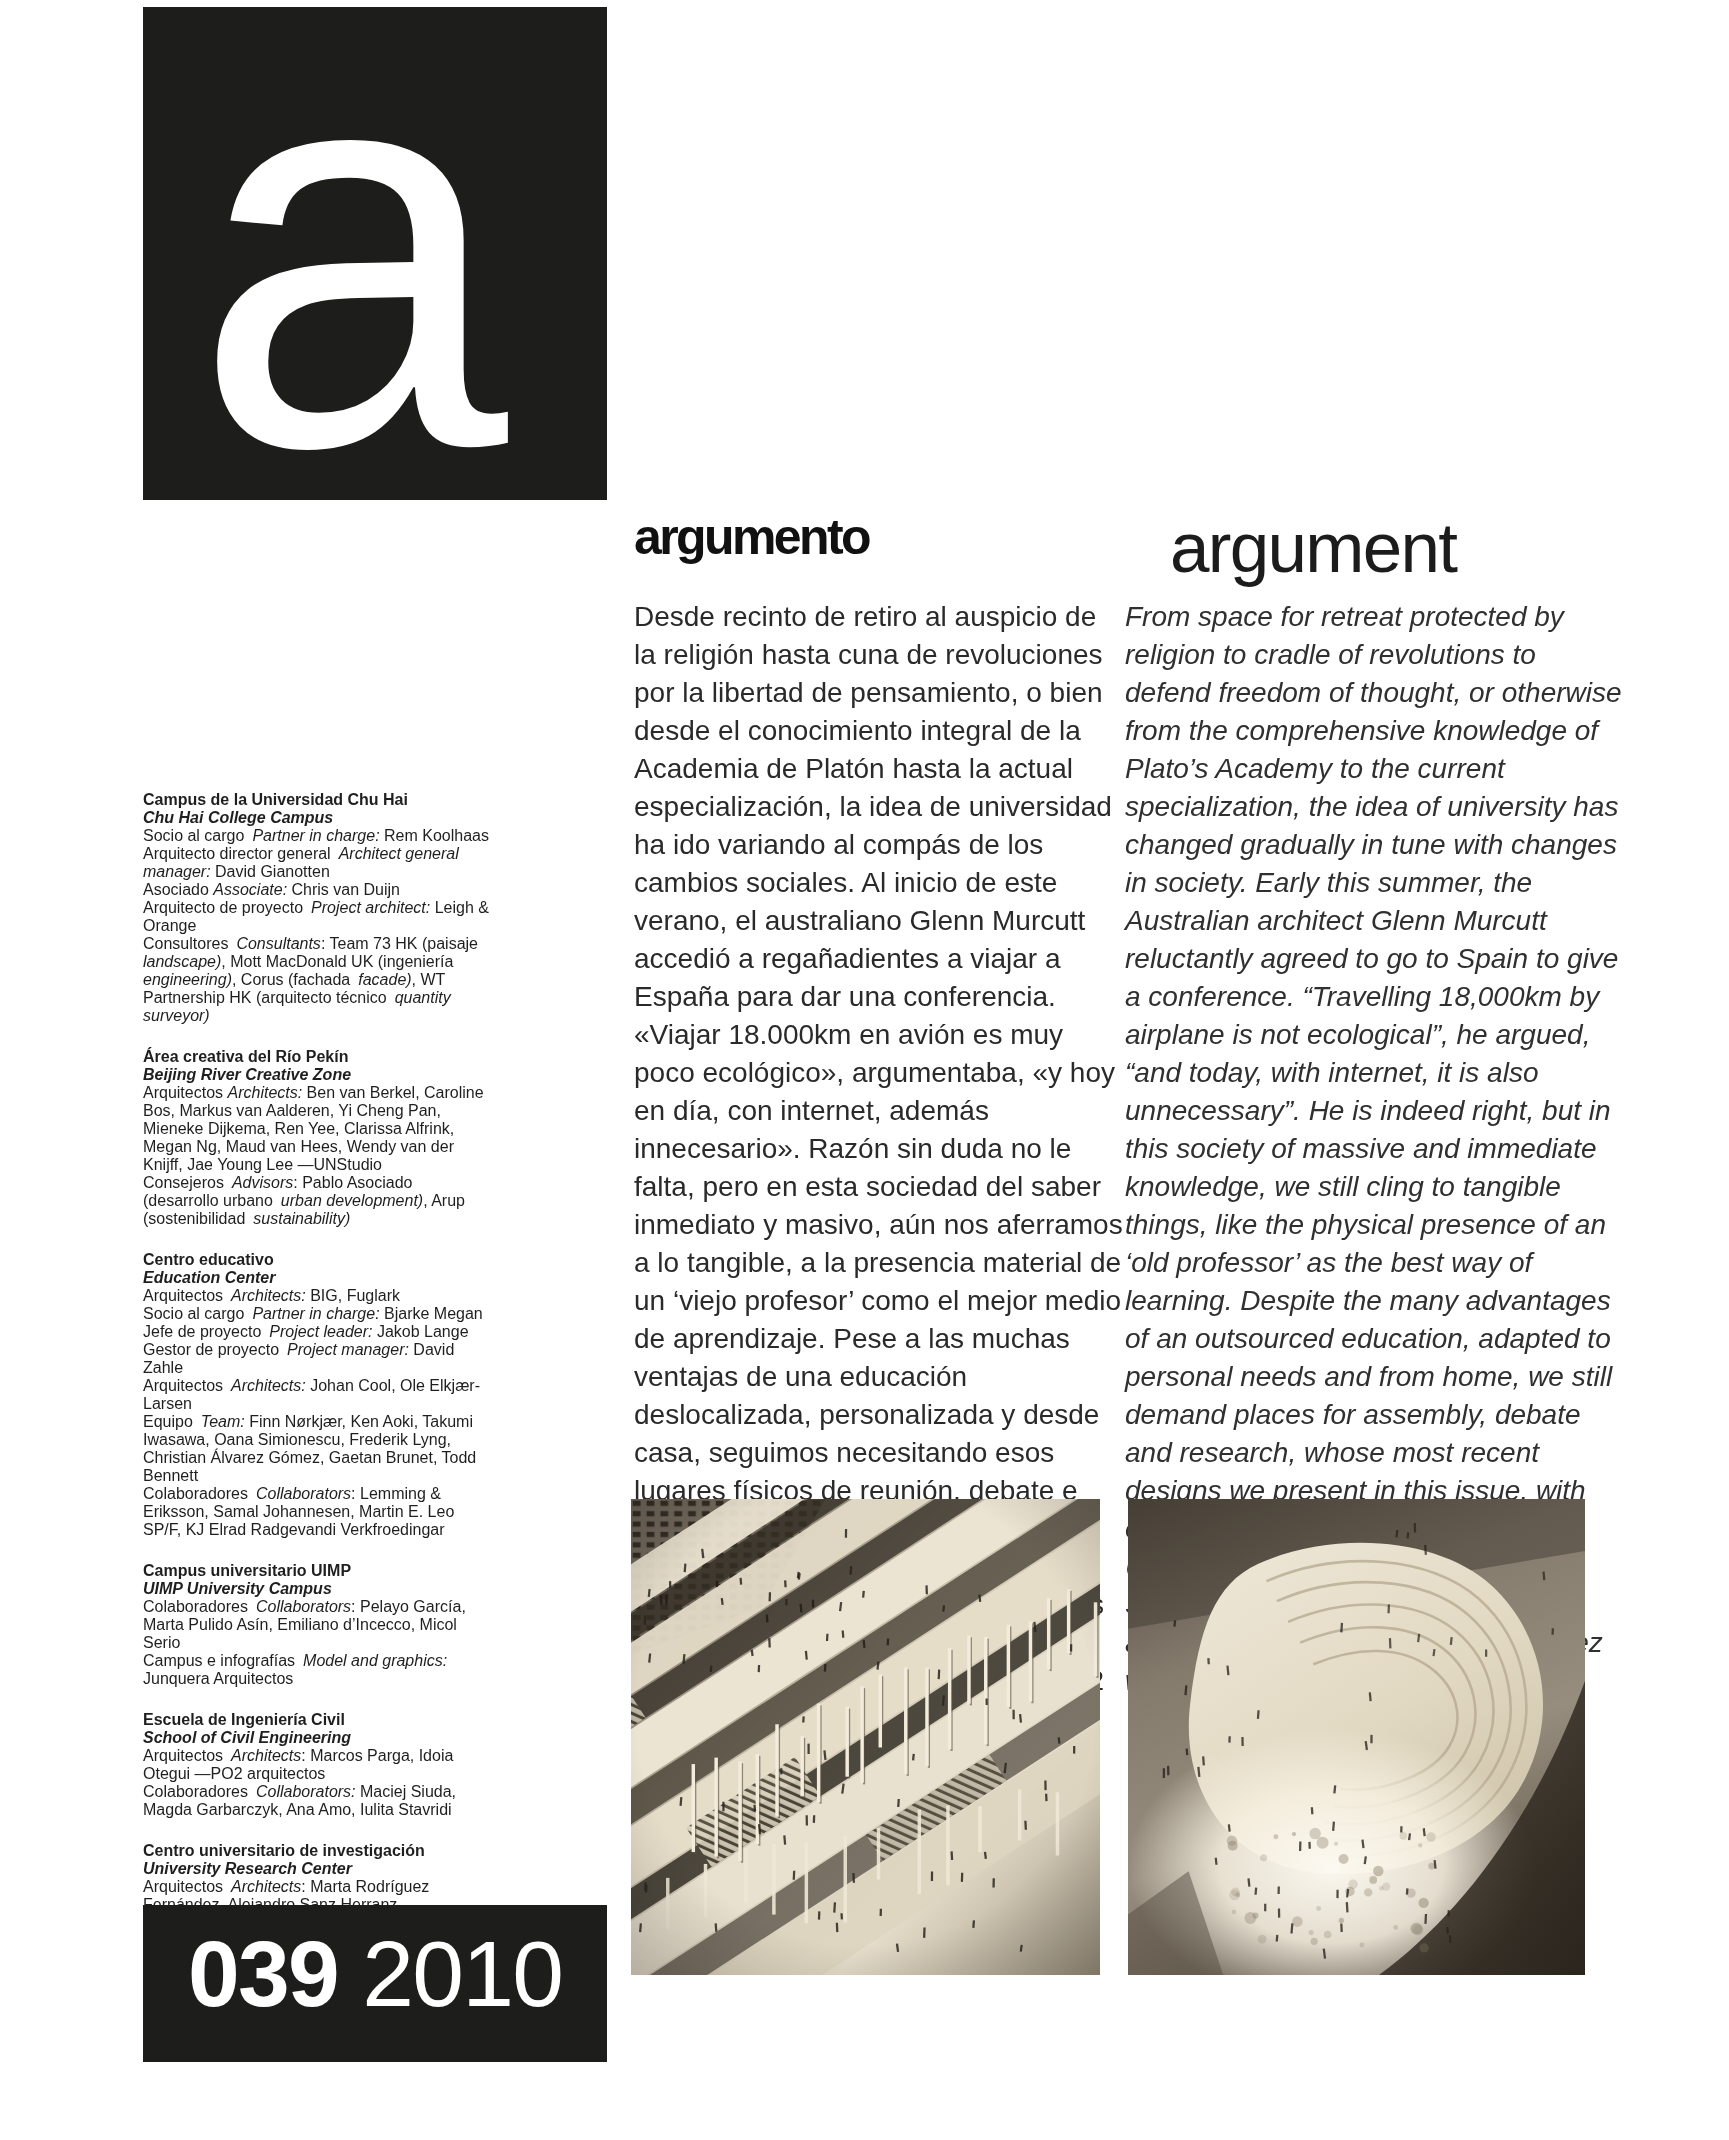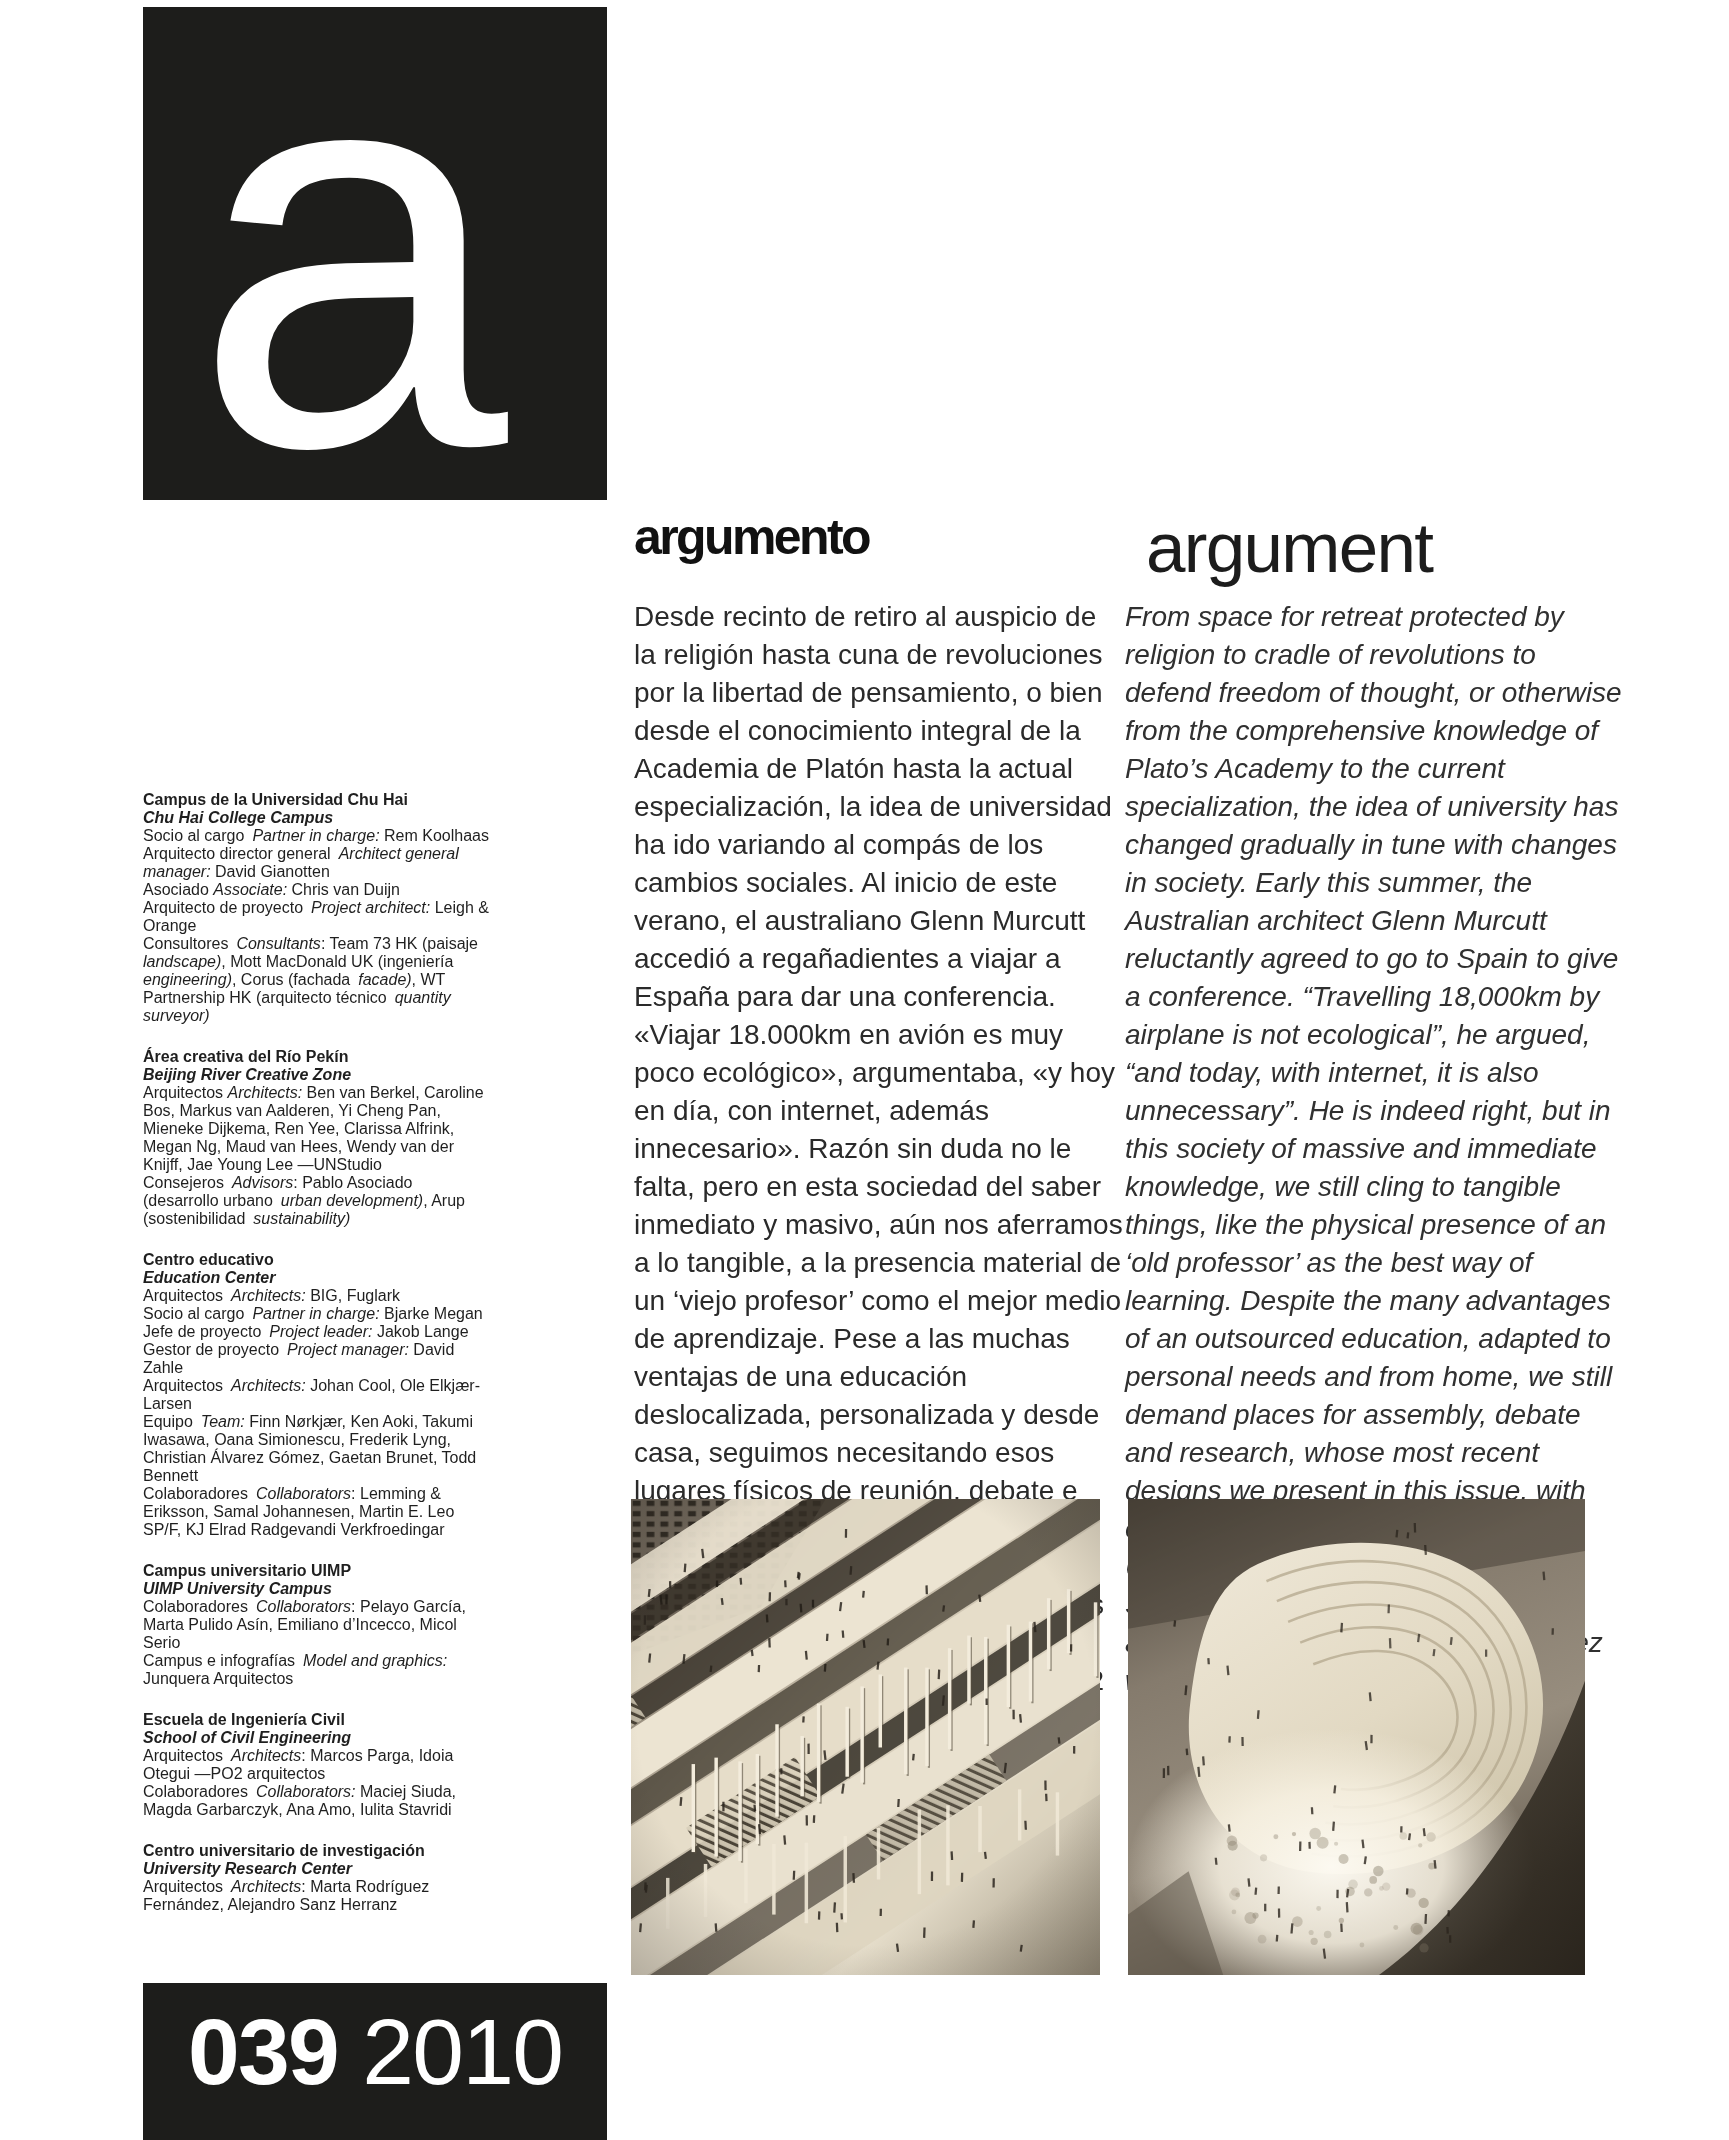--- a/index.html
+++ b/index.html
@@ -10,21 +10,21 @@
   }
   .abs{position:absolute;}
 
   
   #a-box{left:143px;top:7px;width:464px;height:493px;background:var(--print-black,#1d1d1b);overflow:hidden;}
   #a-box svg{display:block;}
 
   
   .col-heading{top:512px;line-height:1;white-space:nowrap;color:#111;}
   #heading-es{left:634px;font-size:50px;font-weight:700;letter-spacing:-2.6px;}
-  #heading-en{left:1146px;font-size:71px;font-weight:400;letter-spacing:-1.7px;color:#1c1c1c;}
+  #heading-en{left:1170px;font-size:71px;font-weight:400;letter-spacing:-1.7px;color:#1c1c1c;}
 
   
   .editorial{top:598px;font-size:28px;line-height:38px;color:#2a2a2a;text-align:left;}
   #editorial-es{left:634px;width:491px;}
   #editorial-en{left:1125px;width:503px;font-style:italic;color:#303030;}
 
   
   #credits{left:143px;top:768px;width:348px;font-size:16px;line-height:18px;color:#1f1f1f;}
   .credit-section{margin:0 0 7.8px 0;}
   .ct-es{font-weight:700;margin-top:23px;}
@@ -32,21 +32,21 @@
   .credit-entry{font-weight:400;}
   .it{font-style:italic;}
 
   
   .model-photo{top:1499px;height:476px;overflow:hidden;background:#8c8274;}
   #photo-left{left:631px;width:469px;}
   #photo-right{left:1128px;width:457px;}
   .model-photo svg{display:block;width:100%;height:100%;}
 
   
-  #issue-box{left:143px;top:1983px;width:464px;height:157px;background:var(--print-black,#1d1d1b);color:#fff;}
+  #issue-box{left:143px;top:1905px;width:464px;height:157px;background:var(--print-black,#1d1d1b);color:#fff;}
   #issue-line{position:absolute;left:45px;top:22.5px;font-size:93px;line-height:1;letter-spacing:-1.7px;white-space:nowrap;}
   #issue-number{font-weight:700;}
   #issue-year{font-weight:400;}
 </style>
 </head>
 <body>
 
 <div class="abs" id="a-box">
   <svg viewBox="0 0 537 570" width="464" height="493">
     <text x="58" y="506" font-size="655" fill="#ffffff" font-family="Liberation Sans, sans-serif">a</text>

